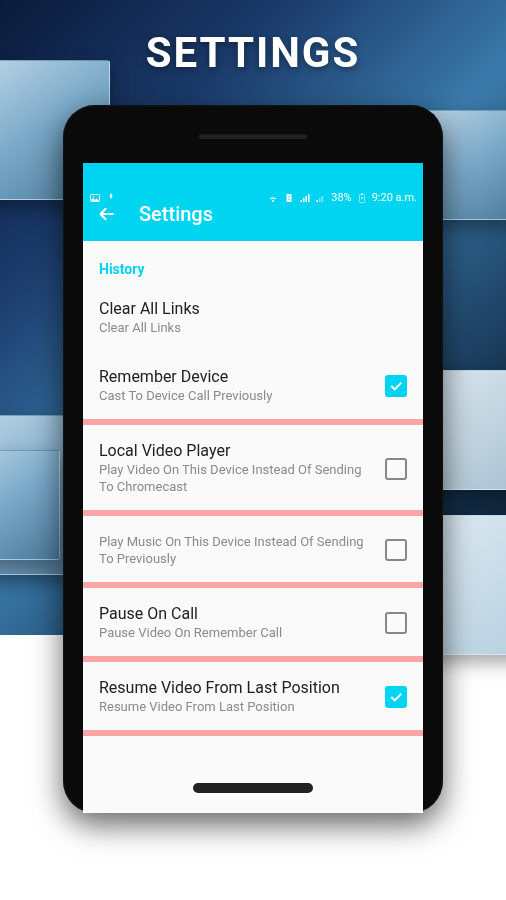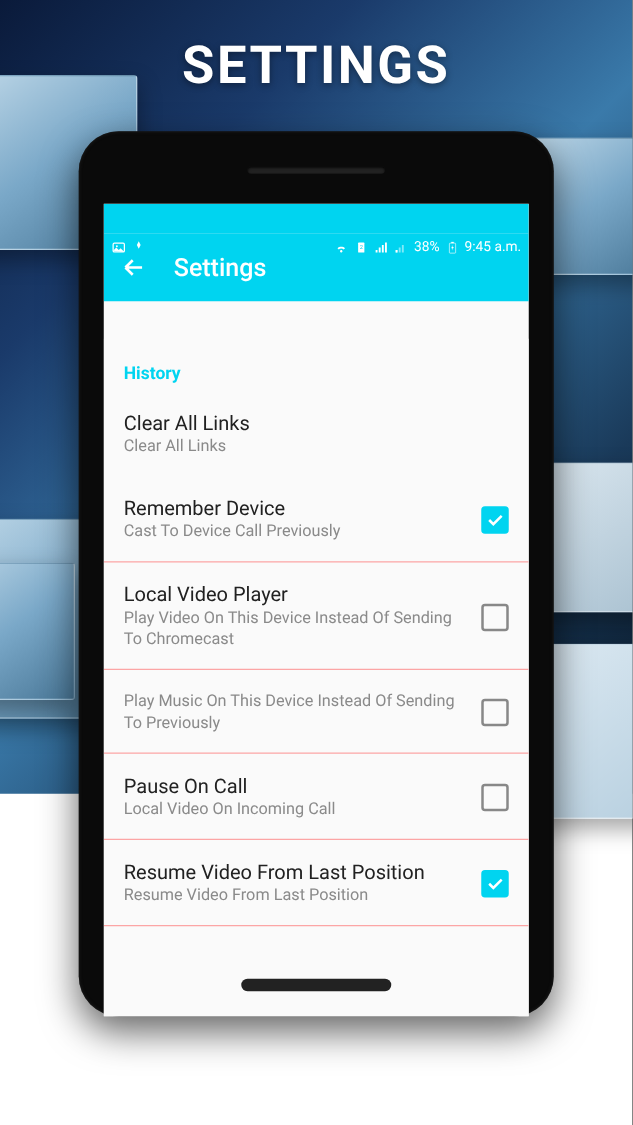--- a/index.html
+++ b/index.html
@@ -41,23 +41,23 @@
   }
   .sb-left, .sb-right { display: flex; align-items: center; gap: 4px; margin-top: 45px; }
   .sb-icon { width: 12px; height: 12px; display: inline-flex; align-items: center; justify-content: center; }
   .sb-text { font-size: 11px; white-space: nowrap; }
   .toolbar {
     height: 54px; background: #00d4f0; display: flex; align-items: center;
     padding: 0 14px; gap: 22px;
   }
   .back-icon { width: 20px; height: 20px; color: #fff; cursor: pointer; }
   .toolbar-title { color: #fff; font-size: 20px; font-weight: 500; }
-  .content { background: #fafafa; height: calc(100% - 78px); overflow-y: auto; margin-top: 30px; }
+  .content { background: #fafafa; height: calc(100% - 78px); overflow-y: auto; }
   .section-header { color: #00d4f0; font-size: 14px; font-weight: 700; padding: 20px 16px 6px; }
-  .setting-item { padding: 16px 16px 14px; display: flex; align-items: center; justify-content: space-between; border-bottom: 1px solid #fca5a5; }
+  .setting-item { padding: 16px 16px 14px; display: flex; align-items: center; justify-content: space-between; border-bottom: 6px solid #fca5a5; }
   .setting-item.no-border { border-bottom: none; }
   .setting-text { flex: 1; padding-right: 10px; }
   .setting-title { color: #212121; font-size: 16px; font-weight: 400; line-height: 1.2; }
   .setting-sub { color: #8a8a8a; font-size: 13px; margin-top: 2px; line-height: 1.3; }
   .checkbox {
     width: 22px; height: 22px; border: 2px solid #888; border-radius: 3px;
     display: flex; align-items: center; justify-content: center; flex-shrink: 0;
     cursor: pointer;
   }
   .checkbox.checked { background: #00d4f0; border-color: #00d4f0; }
@@ -121,21 +121,21 @@
               </svg>
           </span>
           <span class="sb-text">38%</span>
           <span class="sb-icon">
             <svg viewBox="0 0 24 24" fill="#fff">
                 <rect x="7" y="5" width="10" height="16" rx="1" stroke="#fff" fill="none"></rect>
                 <rect x="10" y="3" width="4" height="2"></rect>
                 <path d="M12 8l-2 5h2l-1 4 3-6h-2z"></path>
               </svg>
           </span>
-          <span class="sb-text">9:45 a.m.</span>
+          <span class="sb-text">9:20 a.m.</span>
         </div>
       </div>
 
       <div class="toolbar">
         <span class="back-icon">
           <svg viewBox="0 0 24 24" fill="none" stroke="#fff" stroke-width="2.5">
               <path d="M20 12H4m0 0l7-7m-7 7l7 7"></path>
             </svg>
         </span>
         <span class="toolbar-title">Settings</span>
@@ -180,21 +180,21 @@
             <div class="setting-sub">Play Music On This Device Instead Of Sending To Previously</div>
           </div>
           <div class="checkbox">
             
           </div>
         </div>
 
         <div class="setting-item">
           <div class="setting-text">
             <div class="setting-title">Pause On Call</div>
-            <div class="setting-sub">Local Video On Incoming Call</div>
+            <div class="setting-sub">Pause Video On Remember Call</div>
           </div>
           <div class="checkbox">
             
           </div>
         </div>
 
         <div class="setting-item">
           <div class="setting-text">
             <div class="setting-title">Resume Video From Last Position</div>
             <div class="setting-sub">Resume Video From Last Position</div>

